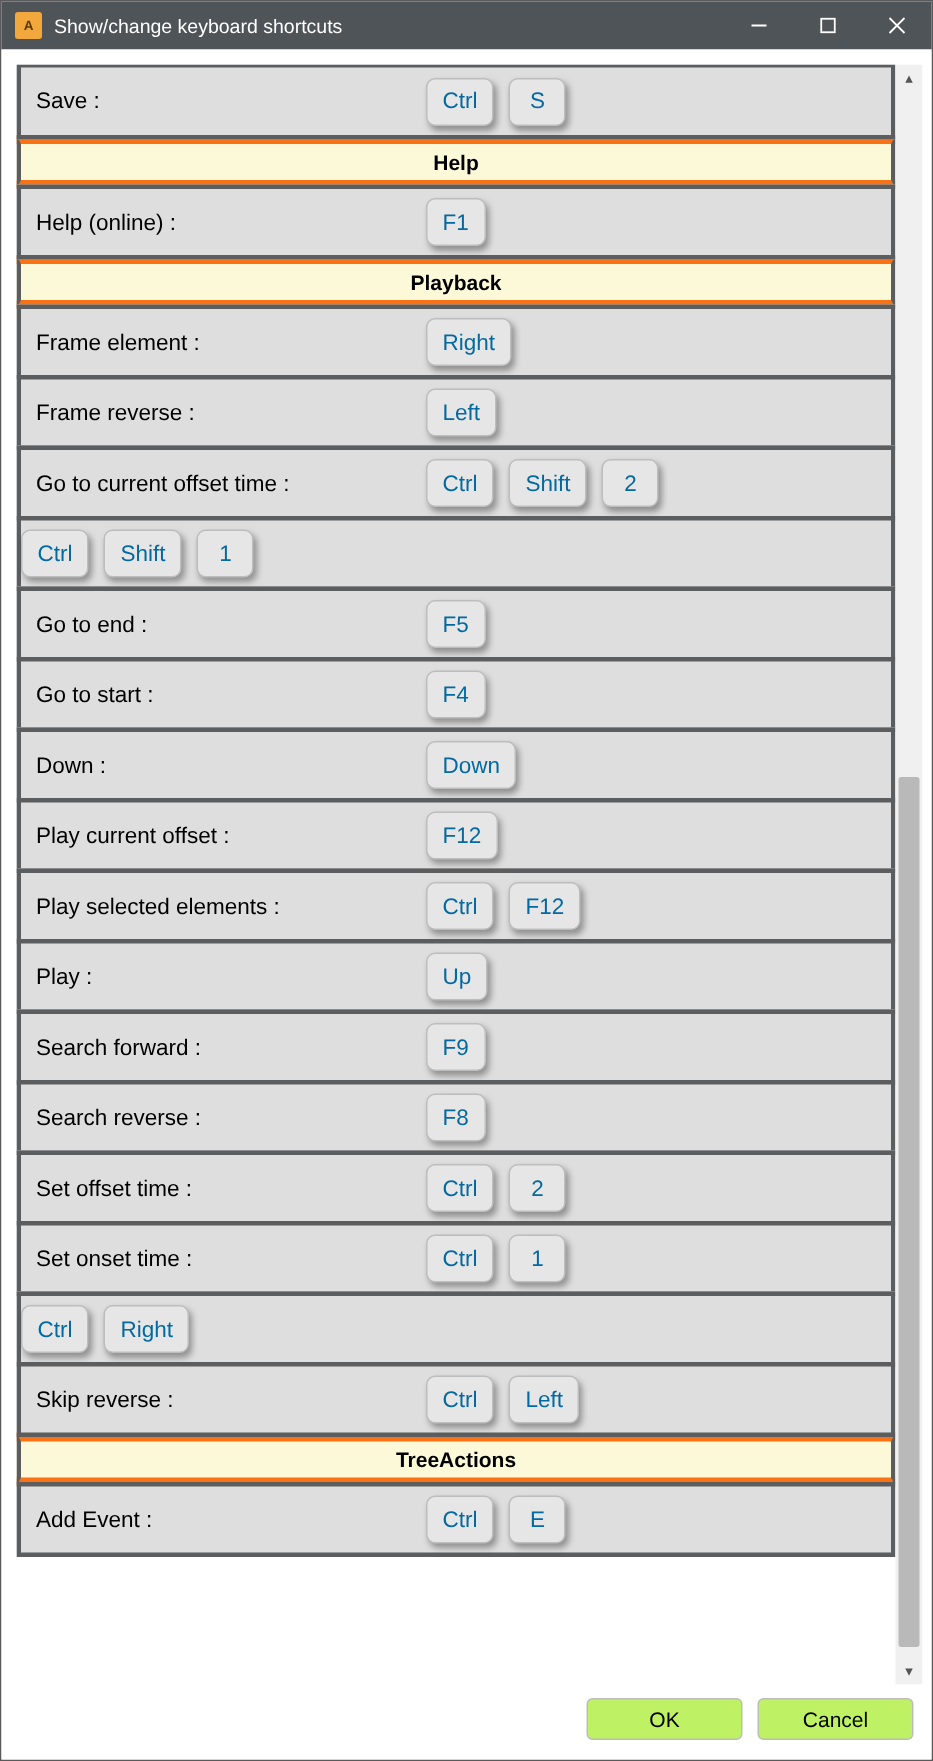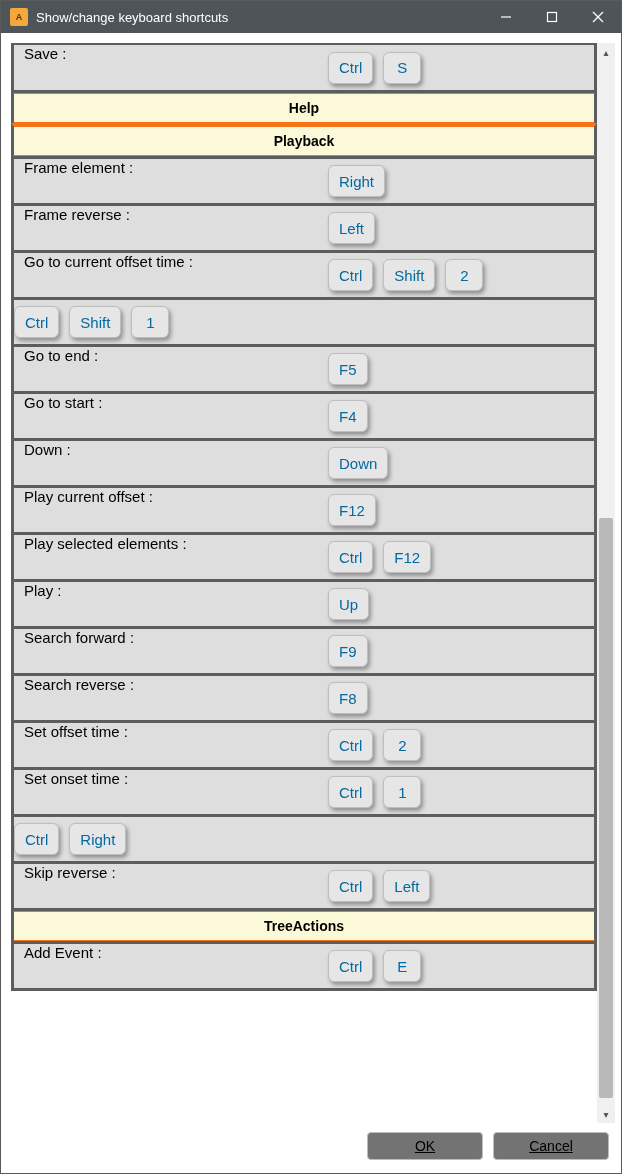--- a/index.html
+++ b/index.html
@@ -77,36 +77,35 @@
   }
   .scroll-thumb {
     position: absolute;
     left: 2px; right: 2px;
     background: #b9b9b9;
     border-radius: 2px;
   }
   .section-header {
     height: 36px;
     background: #fcf9d8;
-    border: 4px solid #f97316;
+    border: 6px solid #f97316;
     border-left: 3px solid #5c5d5f;
     border-right: 3px solid #5c5d5f;
     display:flex;align-items:center;justify-content:center;
     font-weight: 600;
     color: #000;
     margin-top: -3px;
   }
   .row {
     height: 50px;
     background: #dedede;
     border: 3px solid #5c5d5f;
-    display:flex;
+    display:flex;align-items:center;
     margin-top: -3px;
     position: relative;
-    gap: 44px;
   }
   .row.first-visible { margin-top: 0; border-top: 2px solid #5c5d5f;}
   .row-label {
     width: 270px;
     padding-left: 10px;
     color: #000;
     font-size: 15px;
   }
   .keys {
     display:flex;
@@ -129,29 +128,28 @@
     flex-shrink: 0;
     height: 40px;
     display:flex;
     justify-content:flex-end;
     align-items:center;
     gap: 10px;
     padding-right: 6px;
     padding-top: 6px;
   }
   .btn {
-    width: 116px;
+    width: 104px;
     height: 28px;
     border: 1px solid #bcbcbc;
     border-radius: 4px;
-    background: #737373;
+    background: #bef264;
     display:flex;align-items:center;justify-content:center;
     font-size: 14px;
     color:#000;
-    text-decoration:underline;
   }
 </style>
 </head>
 <body>
 
 <div class="window">
 
   <div class="titlebar">
     <div class="app-icon">A</div>
     <div class="title">Show/change keyboard shortcuts</div>
@@ -178,20 +176,26 @@
     <div class="scroll-wrap">
       <div class="list" id="list">
           <div class="row first-visible">
             <div class="row-label">Save :</div>
             <div class="keys">
               <div class="key">Ctrl</div>
               <div class="key">S</div>
             </div>
           </div>
           <div class="section-header">Help</div>
+          <div class="row">
+            <div class="row-label">Help (online) :</div>
+            <div class="keys">
+              <div class="key">F1</div>
+            </div>
+          </div>
           <div class="section-header">Playback</div>
           <div class="row">
             <div class="row-label">Frame element :</div>
             <div class="keys">
               <div class="key">Right</div>
             </div>
           </div>
           <div class="row">
             <div class="row-label">Frame reverse :</div>
             <div class="keys">

